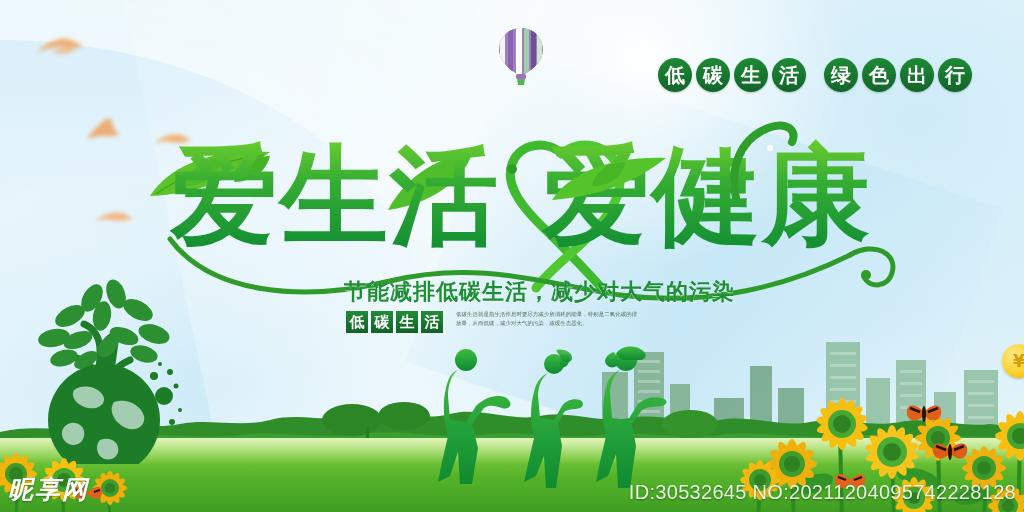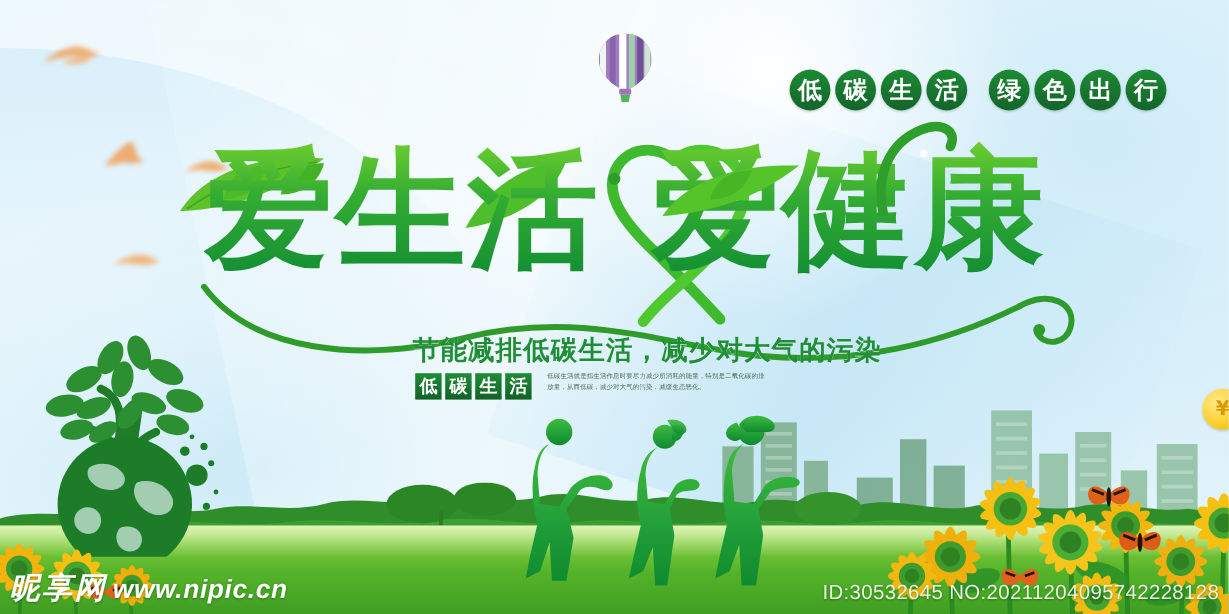--- a/index.html
+++ b/index.html
@@ -32,21 +32,21 @@
 
   
   .bird { position:absolute; filter:blur(2.2px); opacity:.85; }
   .bird svg { display:block; }
 
   
   .balloon { position:absolute; left:496px; top:26px; width:50px; height:66px; }
 
   
   .headline {
-    position:absolute; left:150px; top:116px; width:740px; height:150px;
+    position:absolute; left:150px; top:136px; width:740px; height:150px;
   }
   .hl-text {
     position:absolute; left:18px; top:6px; width:720px;
     font-family:"DejaVu Sans","Liberation Sans",sans-serif;
     font-size:108px; font-weight:bold; line-height:120px; letter-spacing:2px;
     white-space:nowrap;
     background:linear-gradient(180deg,#6fcf2e 0%,#35ad33 38%,#0f8c33 100%);
     -webkit-background-clip:text; background-clip:text; color:transparent;
     -webkit-text-fill-color:transparent;
   }
@@ -131,21 +131,21 @@
   .wm {
     position:absolute; left:8px; bottom:6px; display:flex; align-items:baseline; gap:5px;
     text-shadow:0 1px 2px rgba(0,60,0,.45);
   }
   .wm-cn { font-family:Liberation Sans, sans-serif; font-size:25px; font-weight:bold;
            color:#fff; font-style:italic; letter-spacing:2px; }
   .wm-url { font-family:"Liberation Sans",sans-serif; font-size:22px; font-weight:bold;
             color:#fff; font-style:italic; letter-spacing:.5px; }
   .idtext {
     position:absolute; right:8px; bottom:8px;
-    font-family:"Liberation Sans",sans-serif; font-size:17px; color:#eaf6e0;
+    font-family:"Liberation Sans",sans-serif; font-size:20px; color:#eaf6e0;
     text-shadow:0 1px 2px rgba(0,60,0,.5); letter-spacing:.3px;
   }
 </style>
 </head>
 <body>
 
 <div id="poster">
 
   <div class="swoosh sw1"></div>
   <div class="swoosh sw4"></div>
@@ -590,17 +590,16 @@
     </g>
     <g transform="translate(116,108)">
       <path d="M0 0 C-8 -9 -17 -7 -15 2 C-13 10 -4 9 0 3Z" fill="#e2621c"></path>
       <path d="M0 0 C8 -9 17 -7 15 2 C13 10 4 9 0 3Z" fill="#e2621c"></path>
       <path d="M-12 -3 L-4 0 M12 -3 L4 0" stroke="#241404" stroke-width="2.2"></path>
     </g>
   </svg>
 
   <div class="wm">
     <span class="wm-cn">昵享网</span>
-    <span class="wm-url">www.nipic.cn</span>
   </div>
   <div class="idtext">ID:30532645 NO:20211204095742228128</div>
 
 </div>
 
 </body></html>

